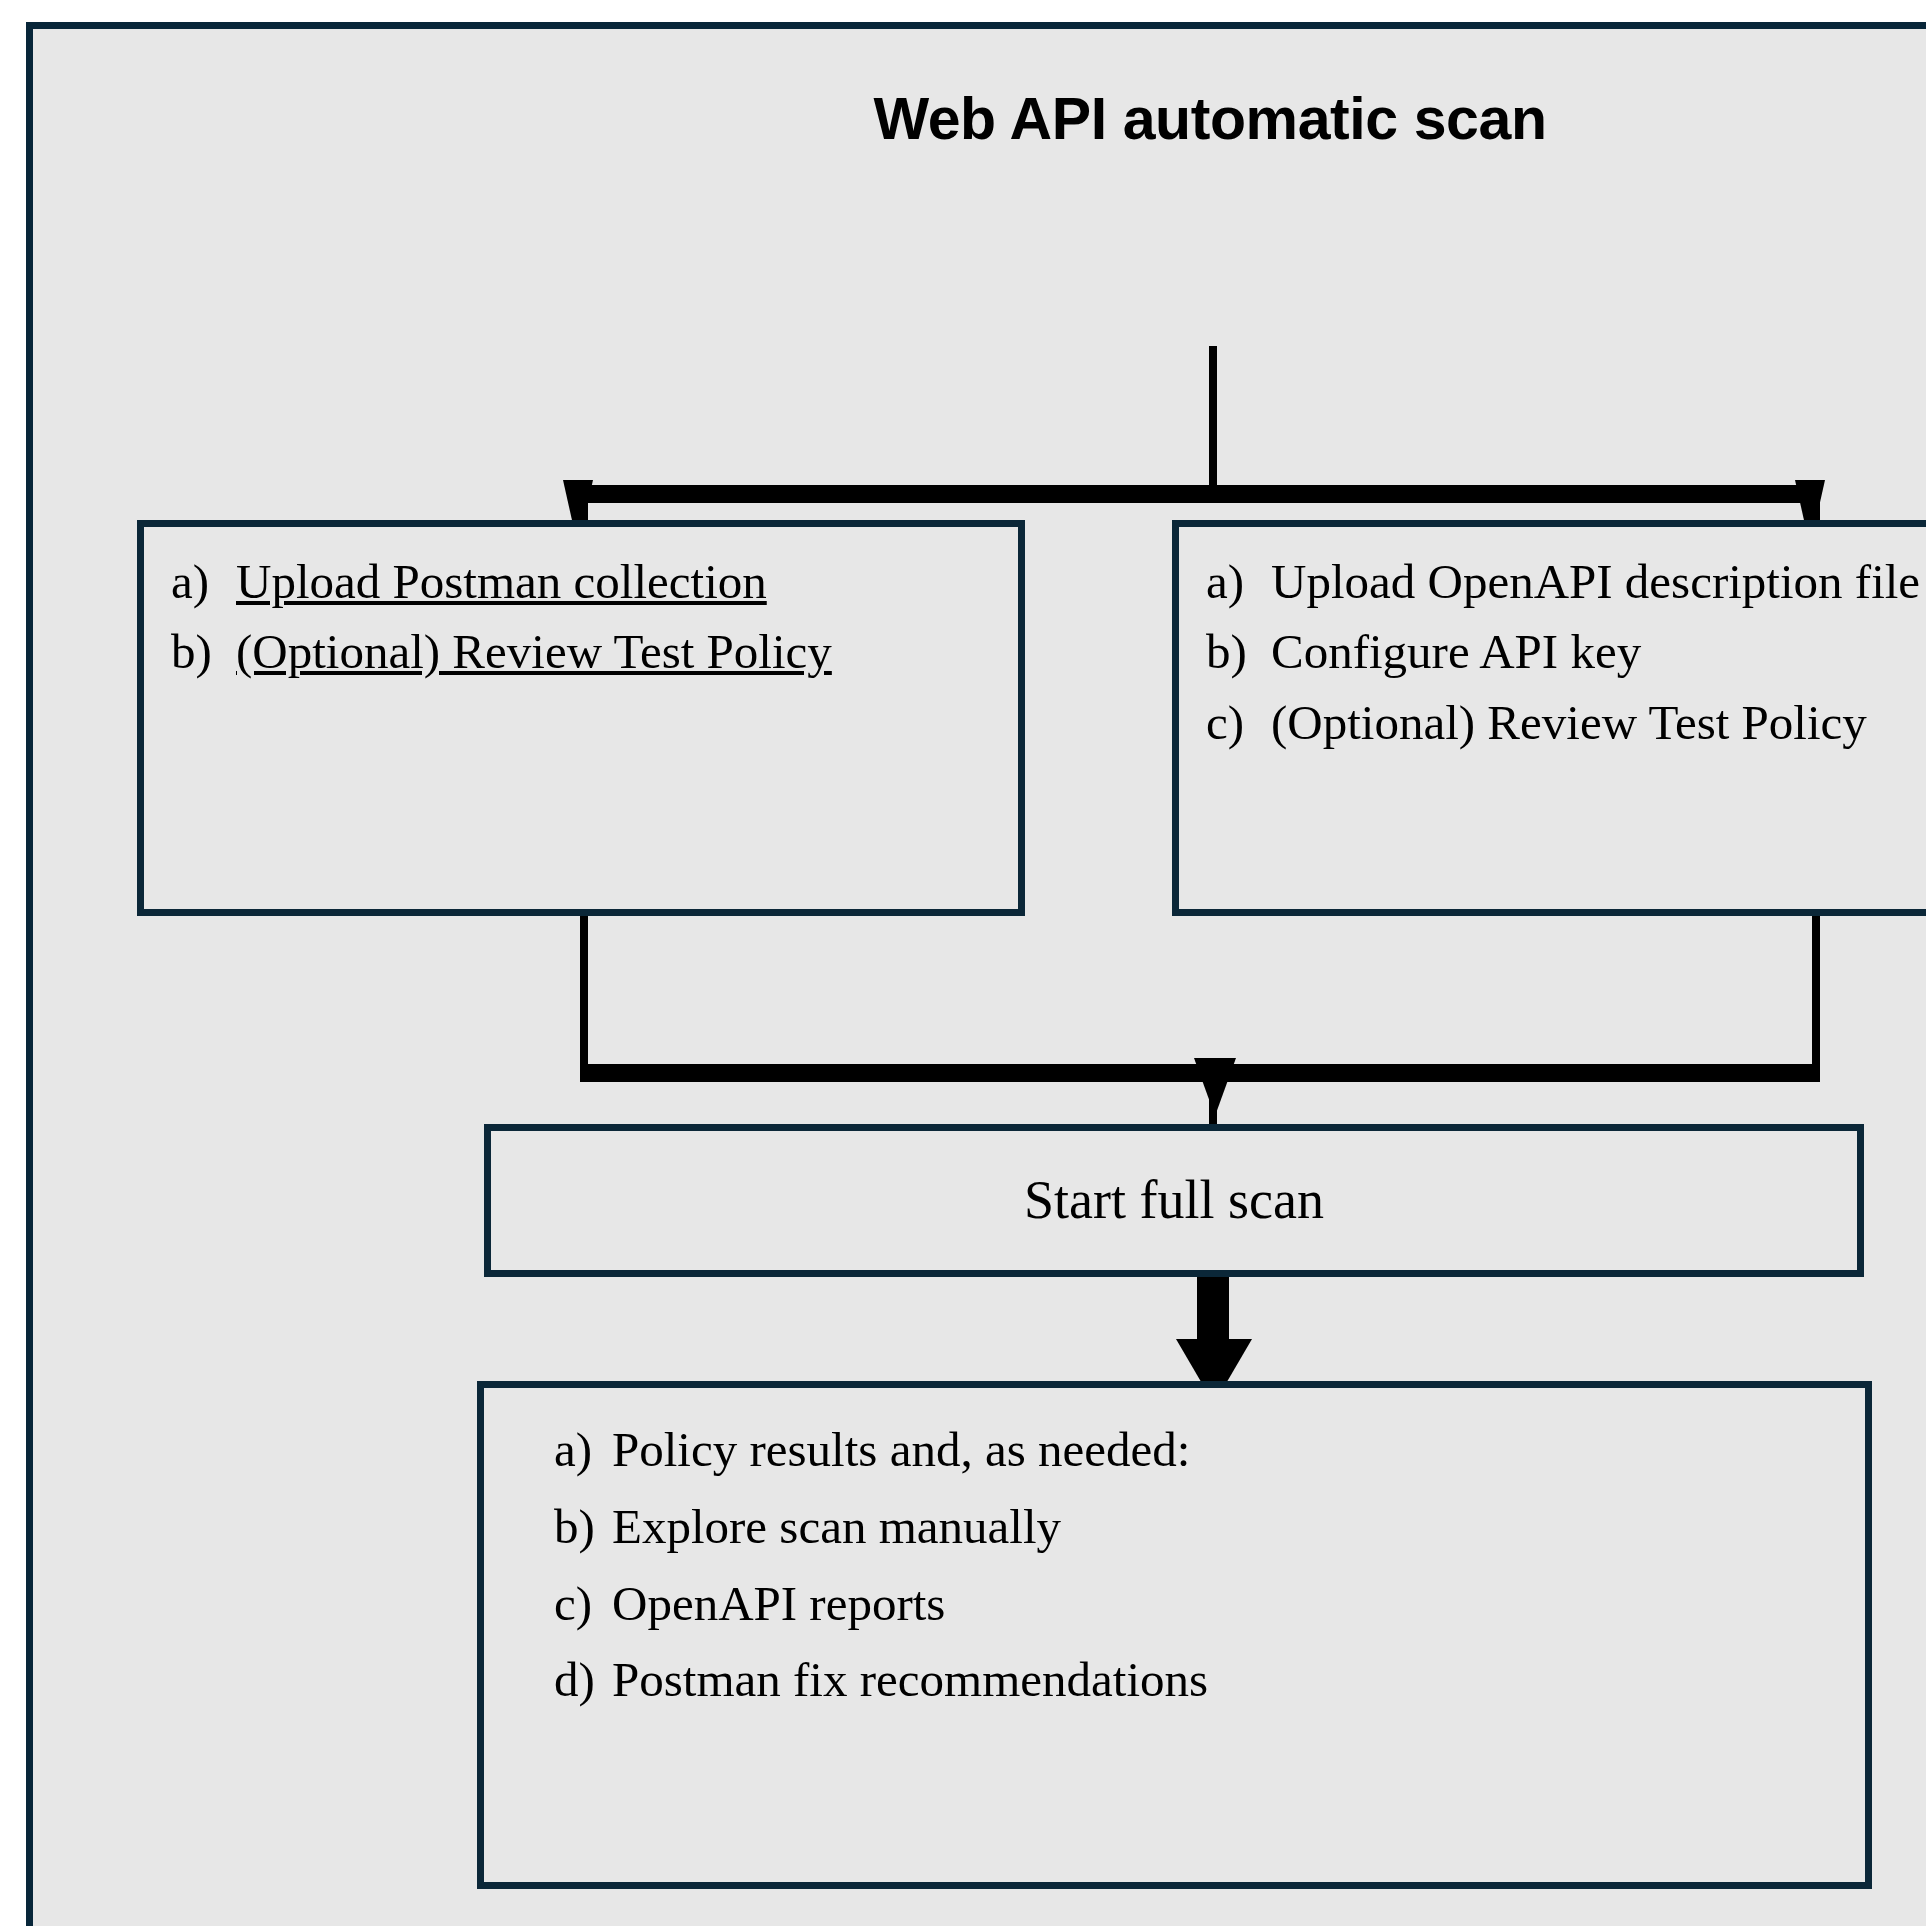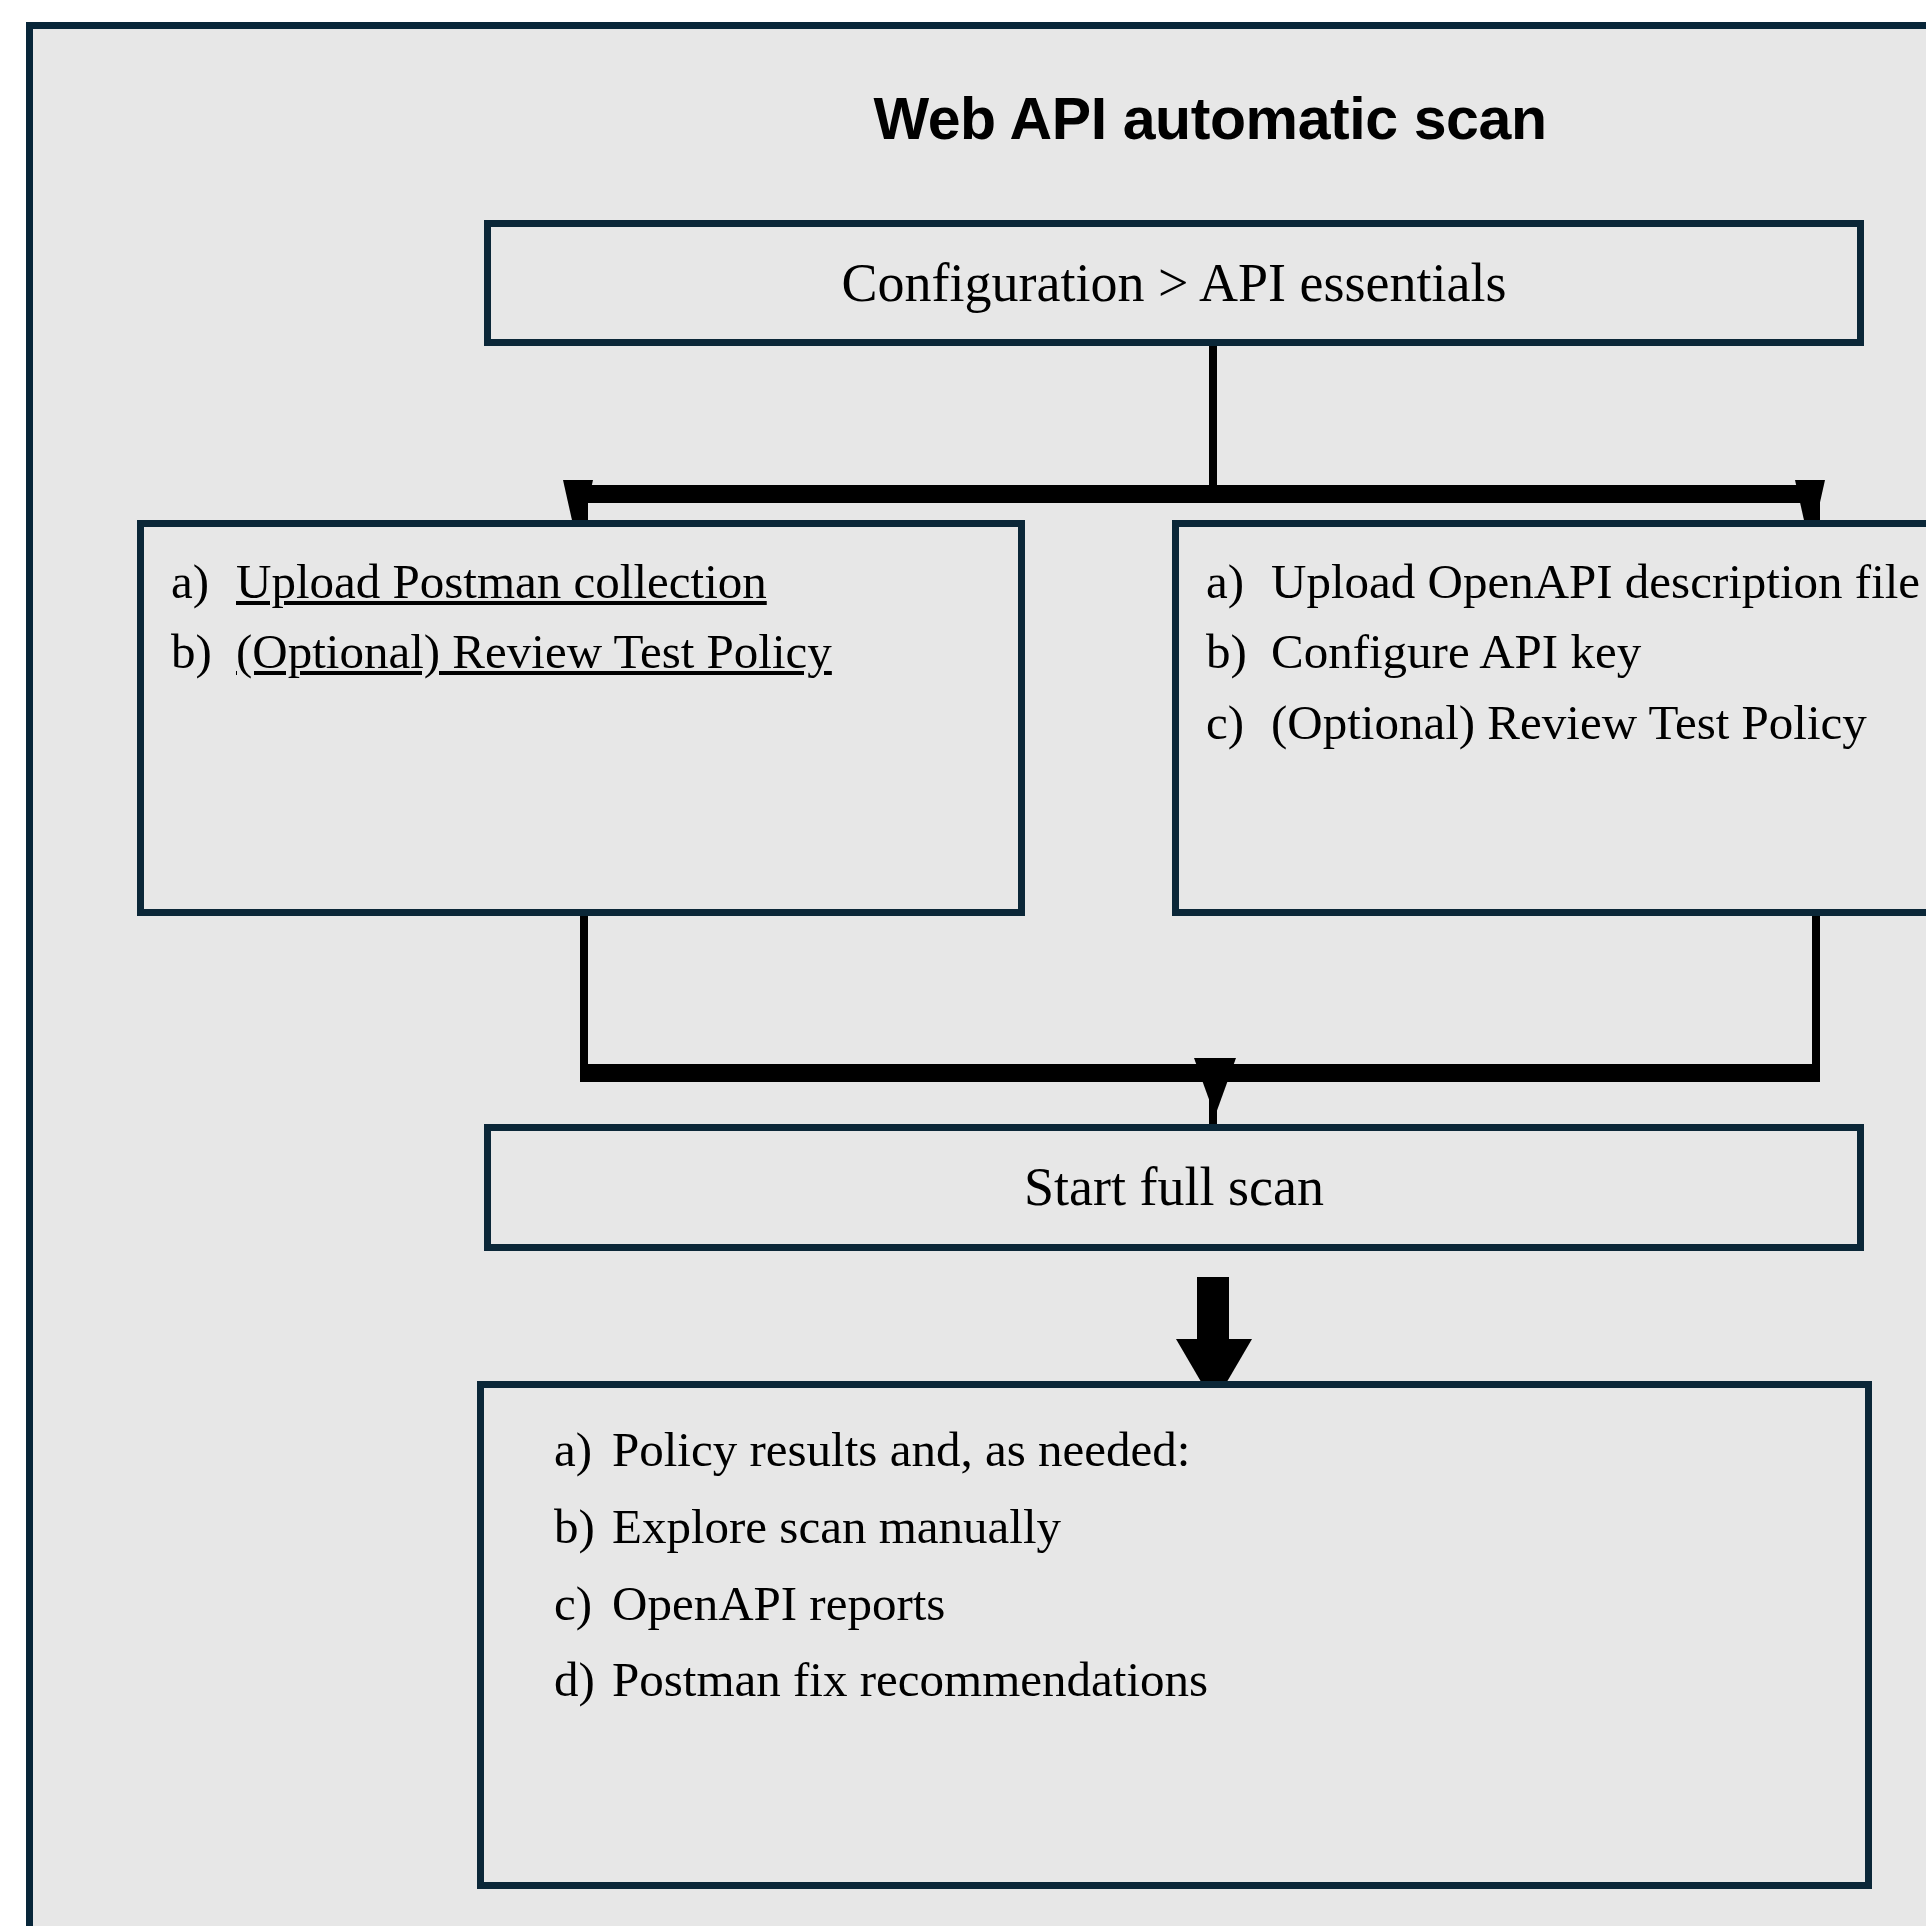--- a/index.html
+++ b/index.html
@@ -80,21 +80,21 @@
     left: 1139px;
     top: 491px;
     width: 1177px;
     height: 396px;
   }
 
   #box-startscan {
     left: 451px;
     top: 1095px;
     width: 1380px;
-    height: 127px;
+    height: 153px;
   }
 
   #box-results {
     left: 444px;
     top: 1352px;
     width: 1395px;
     height: 508px;
   }
 
   
@@ -232,23 +232,20 @@
     top: 1310px;
   }
 </style>
 </head>
 <body>
 
 <div id="diagram-frame">
 
   <div id="diagram-title">Web API automatic scan</div>
 
-  <div class="node-box centered" id="box-configuration">
-    <span class="node-title">Configuration &gt; API essentials</span>
-  </div>
 
   <div class="conn v-line" id="conn-split-stem"></div>
   <div class="conn h-line" id="conn-split-bar"></div>
   <div class="conn v-line" id="conn-split-left-drop"></div>
   <div class="conn v-line" id="conn-split-right-drop"></div>
   <div class="arrow-head thin" id="arrow-to-postman"></div>
   <div class="arrow-head thin" id="arrow-to-openapi"></div>
 
   <div class="node-box" id="box-postman">
     <ul class="step-list">

